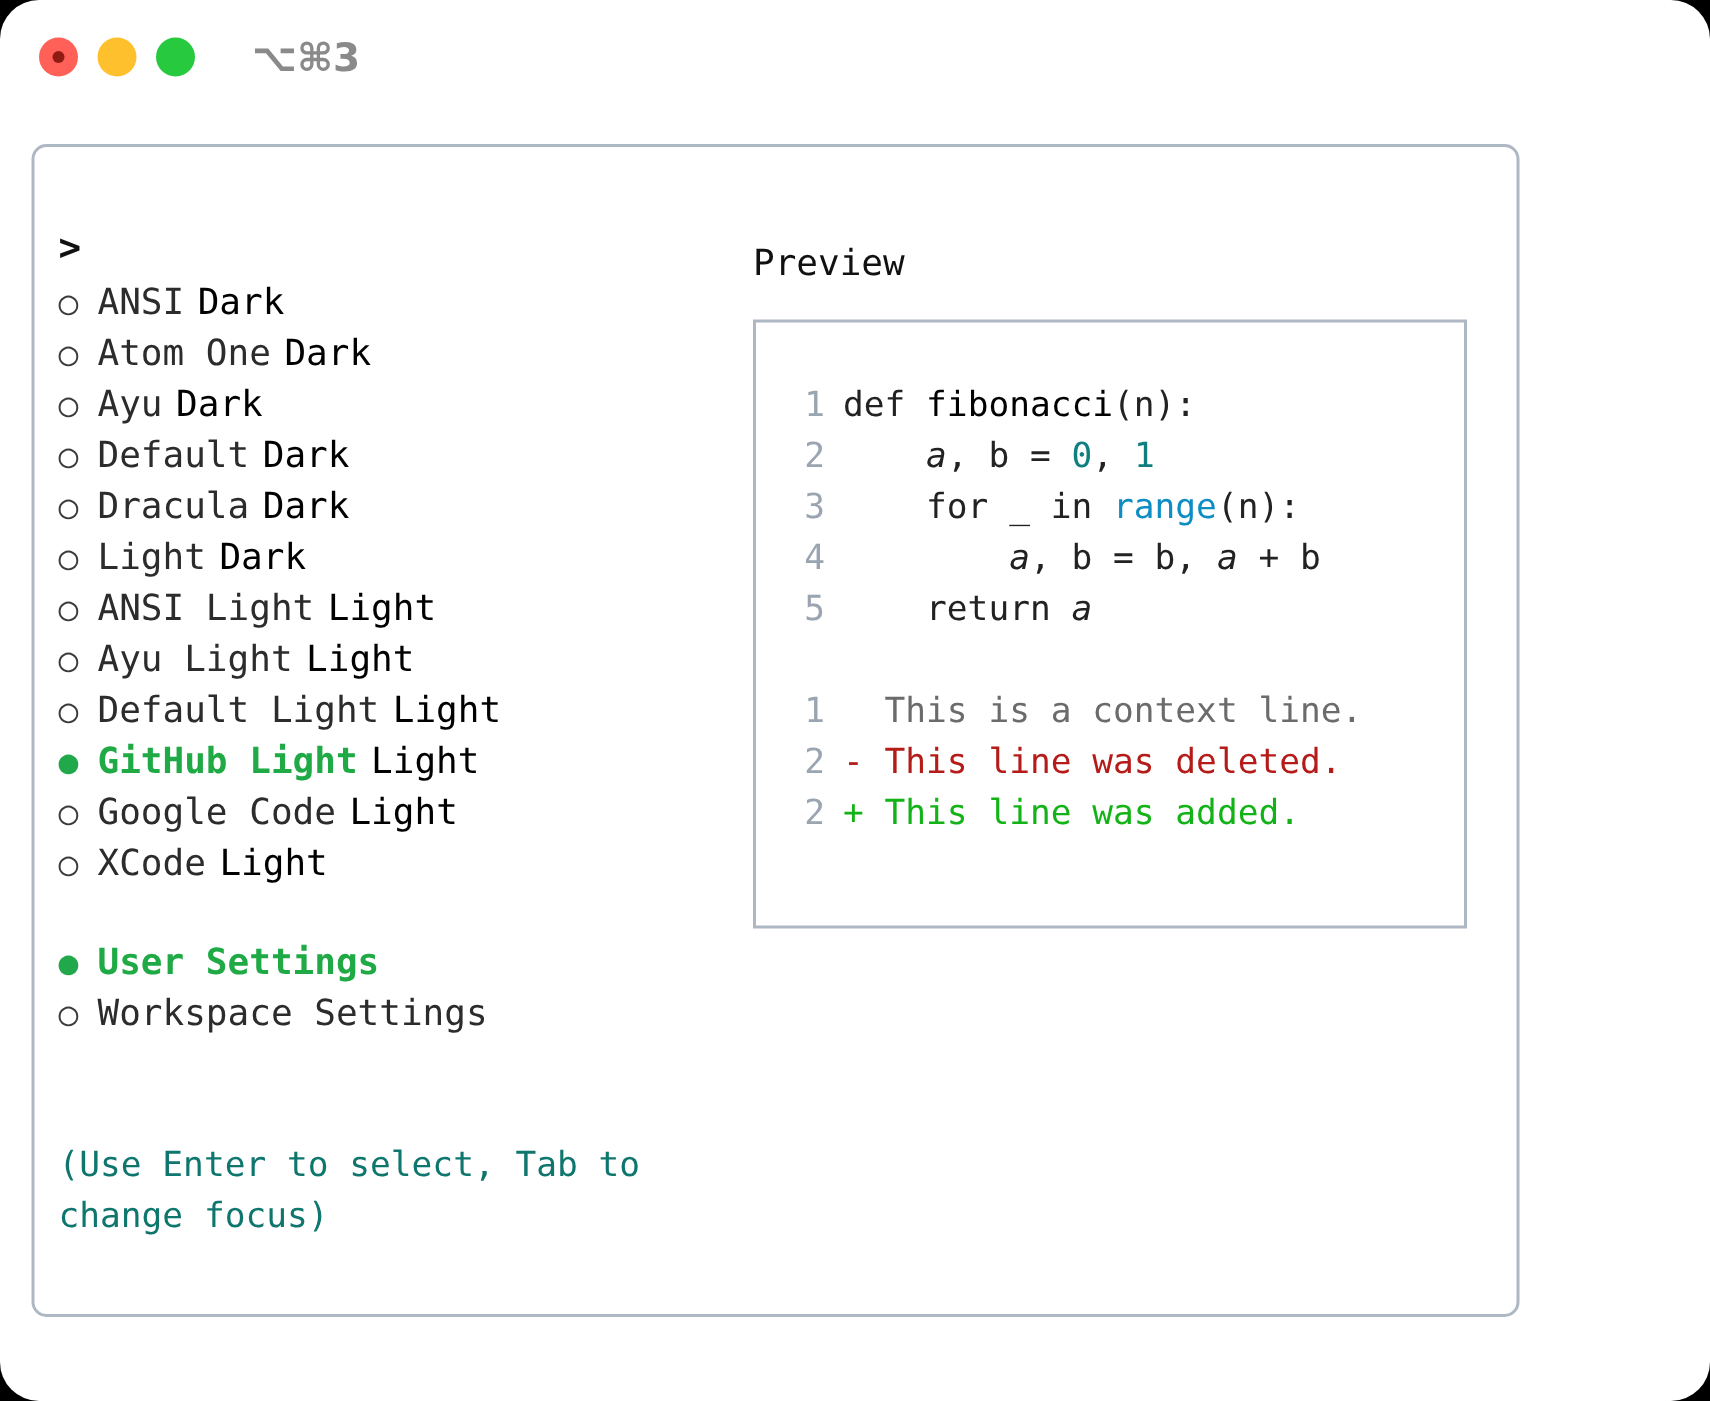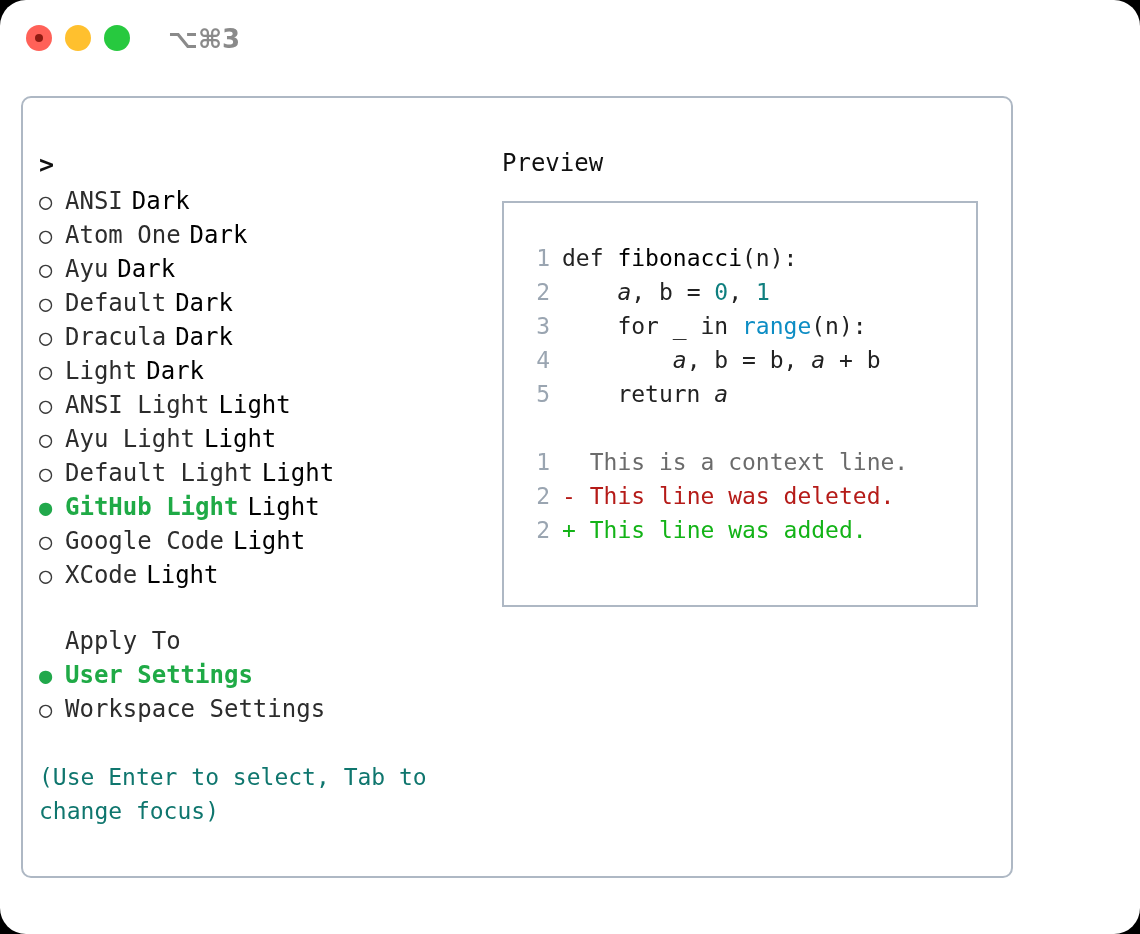--- a/index.html
+++ b/index.html
@@ -134,21 +134,21 @@
     font-size: 23px;
     line-height: 34px;
     color: #0f766e;
     white-space: pre-wrap;
   }
 
   
   #right-col {
     position: absolute;
     left: 479px;
-    top: 48px;
+    top: 60px;
     width: 490px;
   }
   #preview-label {
     font-size: 24px;
     line-height: 34px;
     color: #111111;
     white-space: pre;
   }
   #preview-panel {
     position: absolute;
@@ -218,23 +218,20 @@
           <div class="row"><span class="marker">○</span><span class="name">ANSI Light</span><span class="badge">Light</span></div>
           <div class="row"><span class="marker">○</span><span class="name">Ayu Light</span><span class="badge">Light</span></div>
           <div class="row"><span class="marker">○</span><span class="name">Default Light</span><span class="badge">Light</span></div>
           <div class="row"><span class="marker sel">●</span><span class="name sel">GitHub Light</span><span class="badge">Light</span></div>
           <div class="row"><span class="marker">○</span><span class="name">Google Code</span><span class="badge">Light</span></div>
           <div class="row"><span class="marker">○</span><span class="name">XCode</span><span class="badge">Light</span></div>
         </div>
 
       <div class="spacer-md"></div>
 
-      <div class="row">
-        <span class="marker blank">○</span><span class="group-label">Apply To</span>
-      </div>
 
       <div id="apply-to-list">
           <div class="row"><span class="marker sel">●</span><span class="name sel">User Settings</span></div>
           <div class="row"><span class="marker">○</span><span class="name">Workspace Settings</span></div>
         </div>
     </div>
 
     <div id="hint">(Use Enter to select, Tab to change focus)</div>
 
     <div id="right-col">

